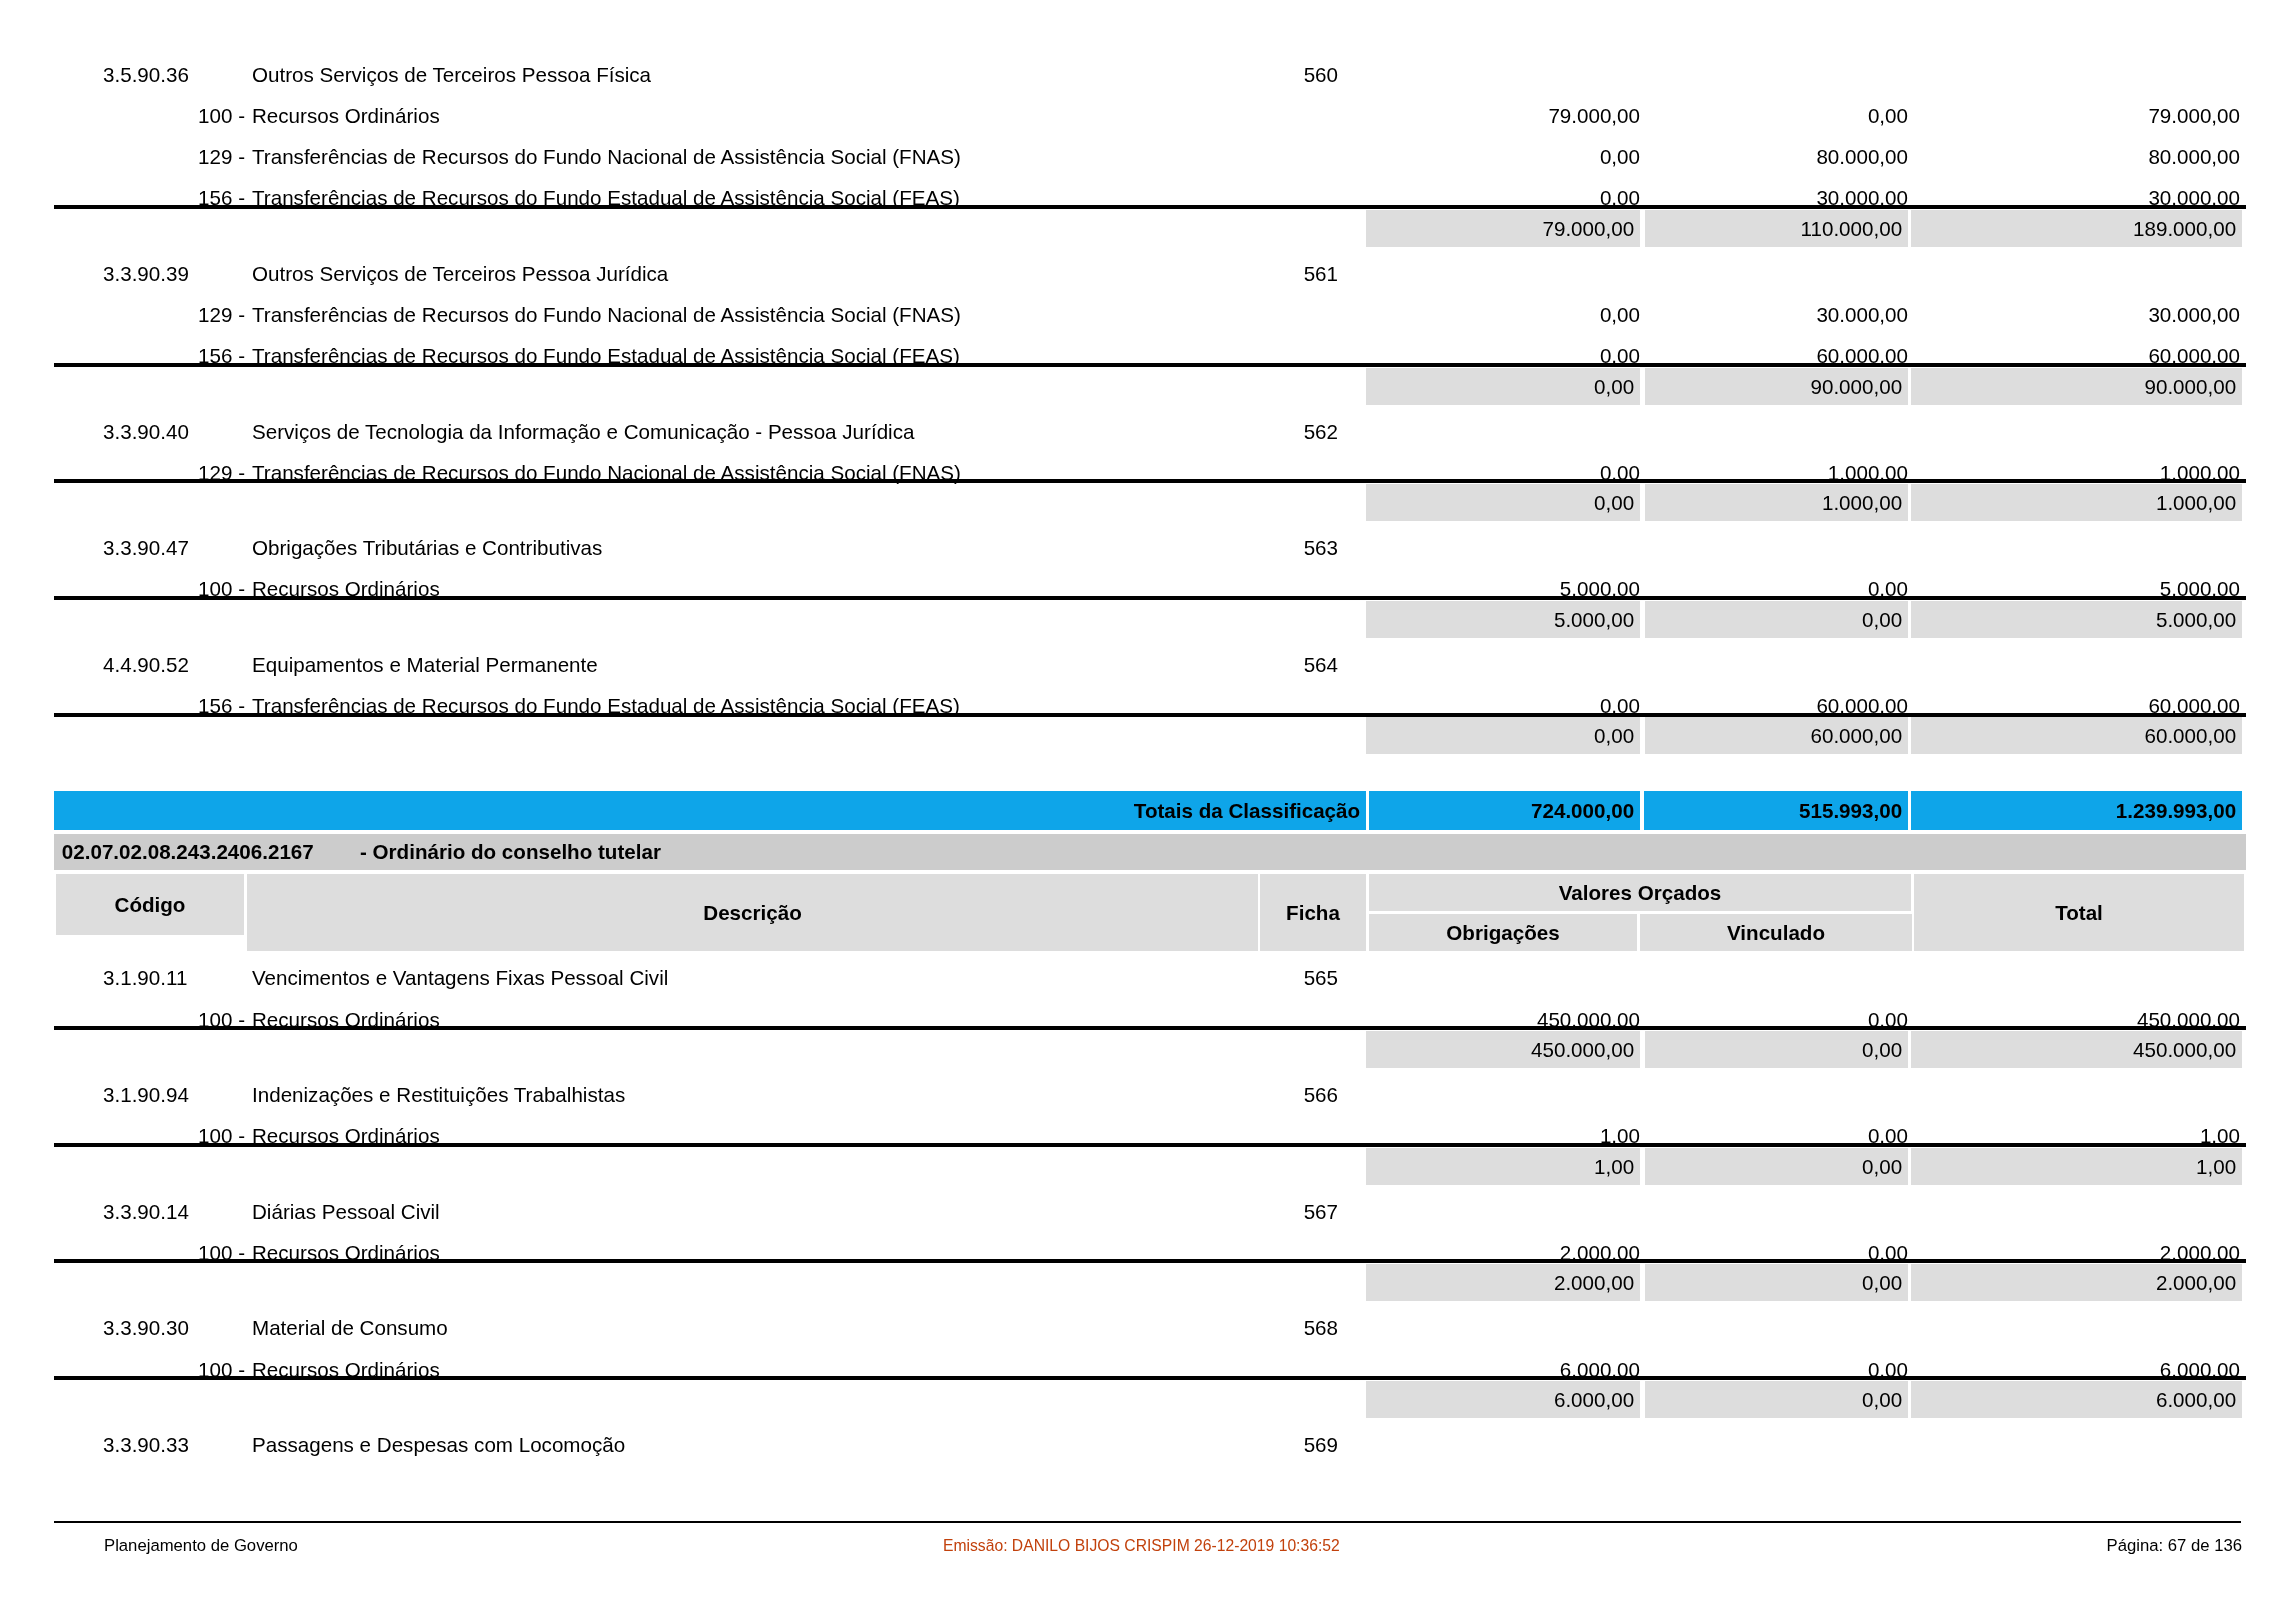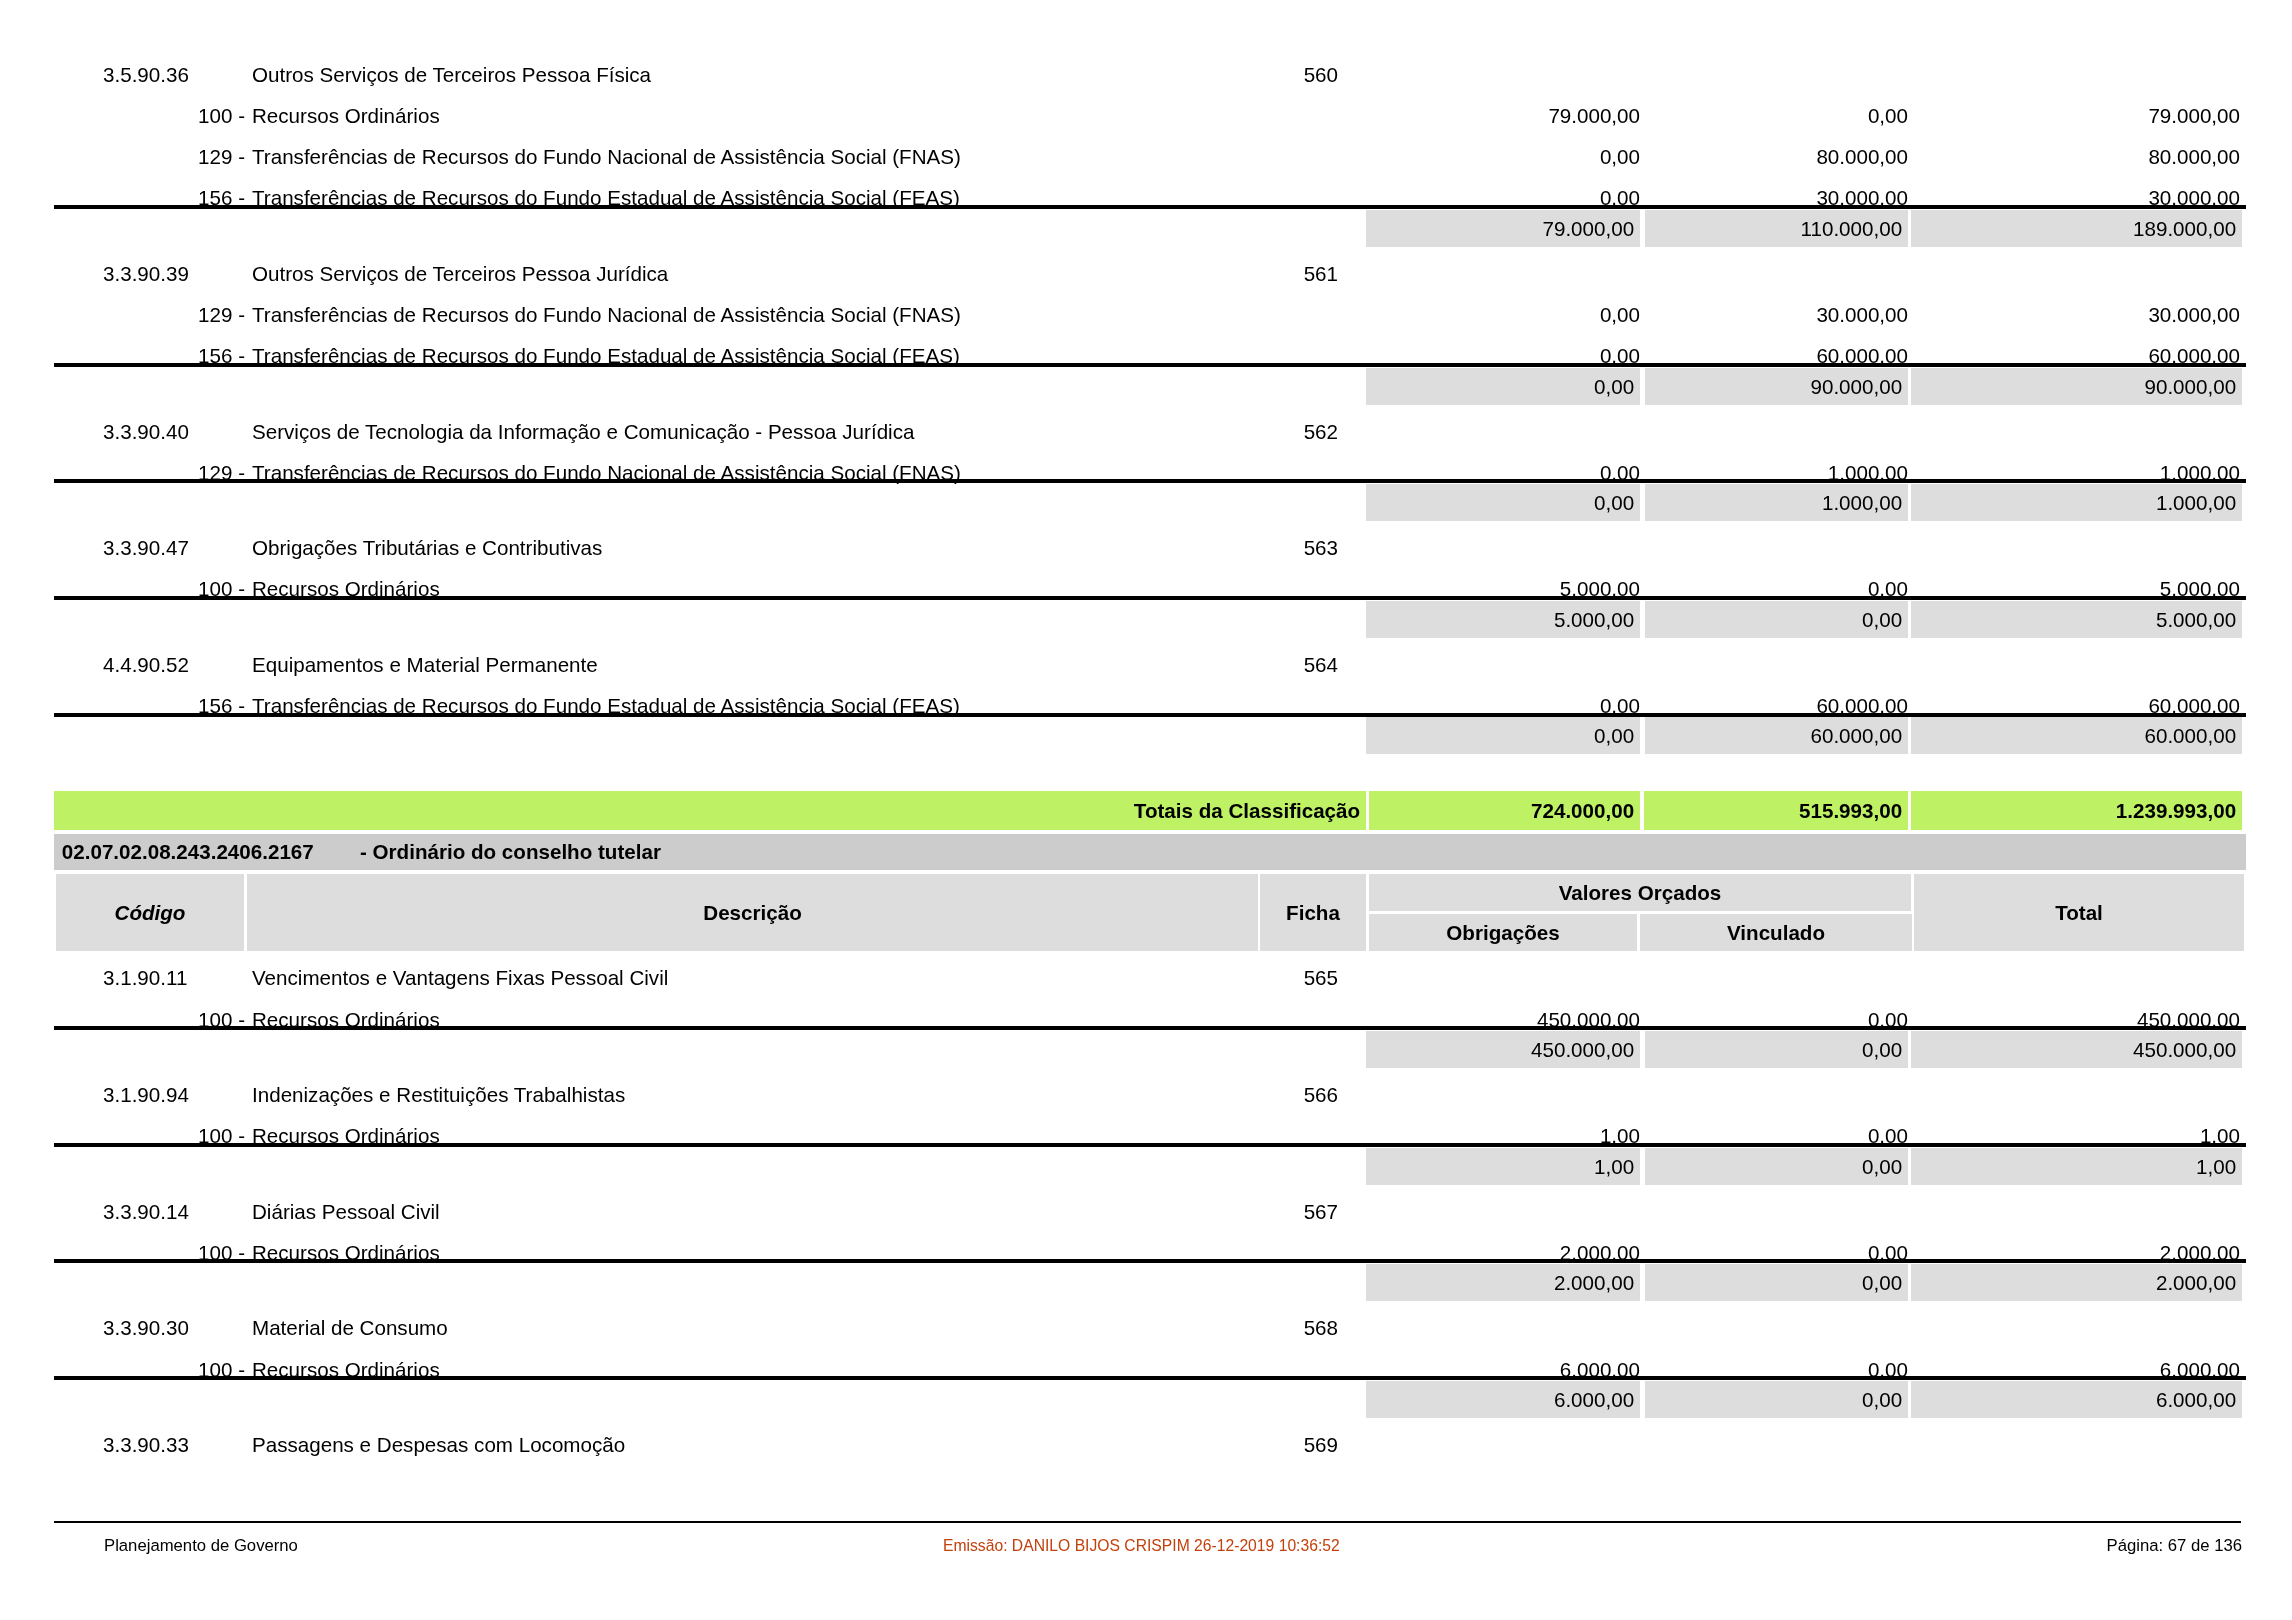--- a/index.html
+++ b/index.html
@@ -13,21 +13,21 @@
   .ficha { left: 1264px; width: 74px; text-align: right; }
   .v1 { left: 1372px; width: 268px; text-align: right; }
   .v2 { left: 1647px; width: 261px; text-align: right; }
   .v3 { left: 1916px; width: 324px; text-align: right; }
   .rule { position: absolute; left: 54px; width: 2192px; height: 3.9px; background: #000; }
   .sub { position: absolute; height: 37px; background: #dddddd; }
   .sub.c1 { left: 1366px; width: 274px; }
   .sub.c2 { left: 1645px; width: 263px; }
   .sub.c3 { left: 1911px; width: 331px; }
   .sub .t { position: absolute; right: 5.9px; top: 5.9px; font-size: 20.6px; line-height: 25.5px; }
-  .tot { position: absolute; top: 791px; height: 39px; background: #bef264; }
+  .tot { position: absolute; top: 791px; height: 39px; background: #0ea5e9; }
   .tot .t { position: absolute; right: 5.9px; top: 6.9px; font-size: 20.6px; line-height: 25.5px; font-weight: bold; }
   .section { position: absolute; left: 54px; top: 834px; width: 2192px; height: 36px; background: #cccccc; }
   .section .t { position: absolute; top: 4.9px; font-size: 20.6px; line-height: 25.5px; font-weight: bold; }
   .hd { position: absolute; background: #dddddd; font-weight: bold; font-size: 20.6px;
         display: flex; align-items: center; justify-content: center; }
   .foot-rule { position: absolute; left: 54px; top: 1521px; width: 2187px; height: 2px; background: #000; }
   .foot { position: absolute; top: 1535px; font-size: 16.7px; line-height: 21.6px; }
 </style>
 </head>
 <body>
@@ -177,21 +177,21 @@
 </div>
 <div class="tot" style="left:1911px;width:331px;">
   <span class="t">1.239.993,00</span>
 </div>
 
 <div class="section">
   <span class="t" style="left:7.8px;">02.07.02.08.243.2406.2167</span>
   <span class="t" style="left:306px;">- Ordinário do conselho tutelar</span>
 </div>
 
-<div class="hd" style="left:56px;top:874px;width:188px;height:77px;font-style:italic;">
+<div class="hd" style="left:56px;top:874px;width:188px;height:61px;">
     <span>Código</span>
   </div>
 <div class="hd" style="left:247px;top:874px;width:1011px;height:77px;">
     <span>Descrição</span>
   </div>
 <div class="hd" style="left:1260px;top:874px;width:106px;height:77px;">
     <span>Ficha</span>
   </div>
 <div class="hd" style="left:1369px;top:874px;width:542px;height:37px;">
     <span>Valores Orçados</span>

